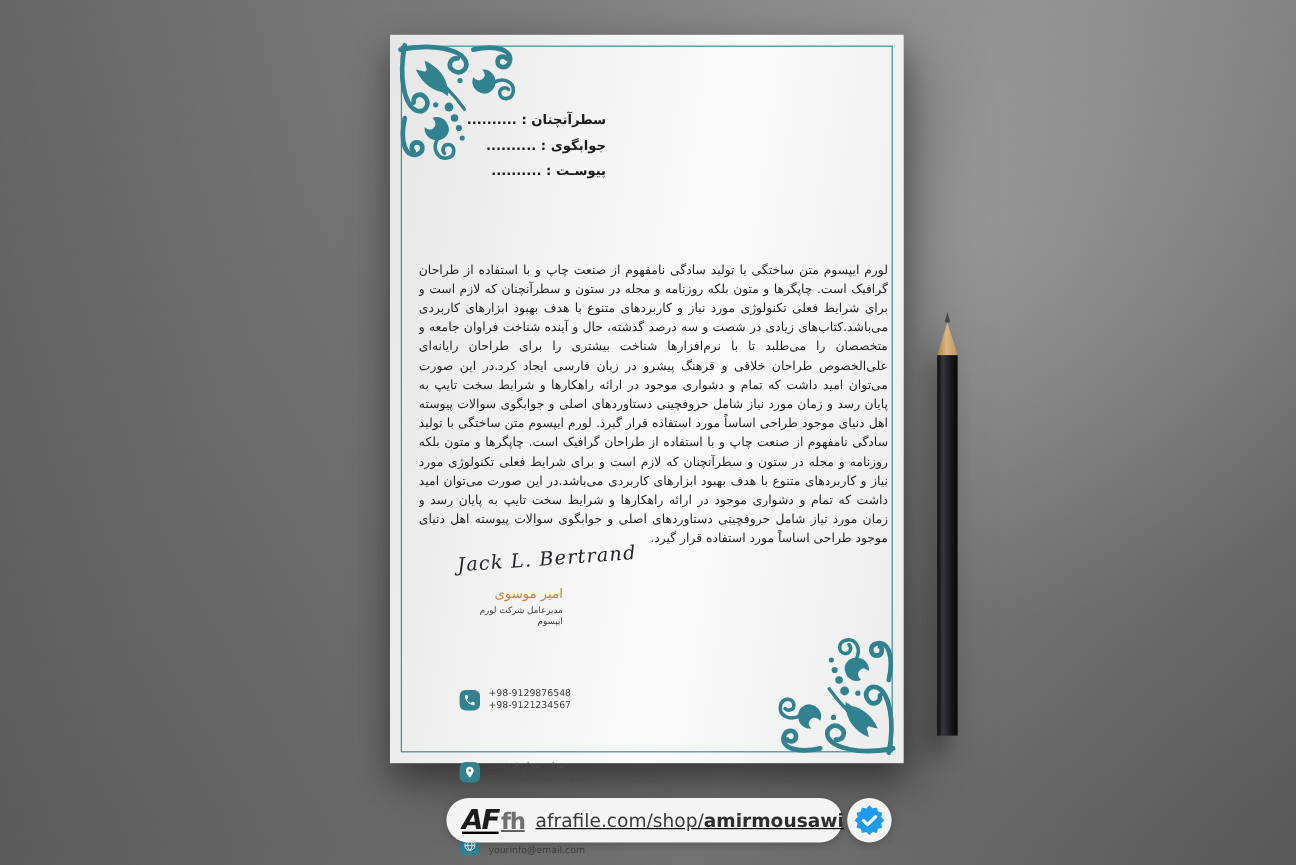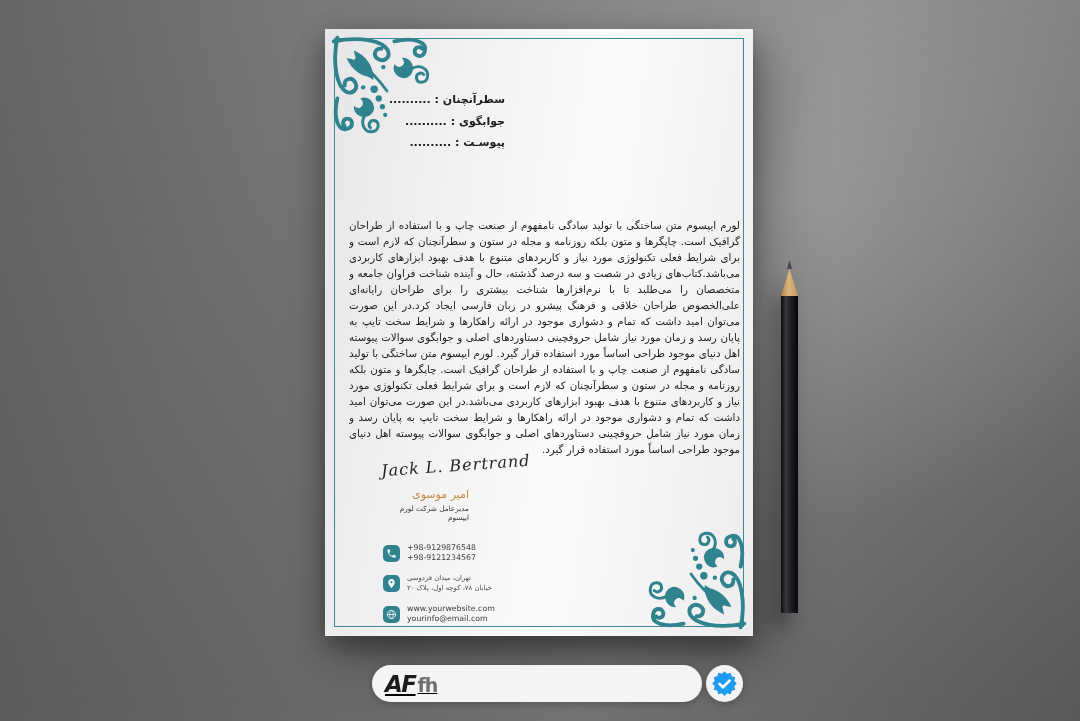--- a/index.html
+++ b/index.html
@@ -54,21 +54,21 @@
     font-family:"DejaVu Serif",serif;font-style:italic;
     font-size:16px;color:#23232b;transform:rotate(-4deg);
     white-space:nowrap;letter-spacing:1px;
   }
   .sig-meta{margin-top:12px;direction:rtl;text-align:right;width:88px;}
   .sig-name{font-size:11px;font-weight:normal;color:var(--gold);}
   .sig-role{font-size:7.3px;color:#3a3a3a;margin-top:3px;}
 
   
   .contact{position:absolute;left:58px;top:514px;display:flex;flex-direction:column;gap:11px;}
-  .c-row{display:flex;align-items:center;gap:7px;}
+  .c-row{display:flex;align-items:center;gap:7px;margin-top:30px;}
   .c-icon{
     width:17px;height:17px;border-radius:5px;background:var(--teal);
     display:flex;align-items:center;justify-content:center;flex:0 0 auto;
   }
   .c-icon svg{width:11px;height:11px;display:block;}
   .c-text{font-size:7.8px;line-height:10px;color:#3c3c3c;}
   .c-text.fa{direction:rtl;text-align:left;font-size:6.9px;line-height:9.5px;color:#4a4a4a;}
 
   
   .pencil{
@@ -227,20 +227,21 @@
     <div class="lead"></div>
     <div class="wood"></div>
     <div class="shaft"></div>
   </div>
 
   <div class="footer-pill">
     <span class="af-logo">
       <span class="af-primary">AF</span>
       <span class="af-secondary">fh</span>
     </span>
+    <span class="af-url"><span>afrafile.com/shop/</span><b>amirmousawi</b></span>
   </div>
   <div class="badge">
     <svg viewBox="0 0 24 24">
       <path fill="var(--badge-blue)" d="M23 12 L20.7 14.3 L21.5 17.5 L18.4 18.4 L17.5 21.5 L14.3 20.7 L12 23 L9.7 20.7 L6.5 21.5 L5.6 18.4 L2.5 17.5 L3.3 14.3 L1 12 L3.3 9.7 L2.5 6.5 L5.6 5.6 L6.5 2.5 L9.7 3.3 L12 1 L14.3 3.3 L17.5 2.5 L18.4 5.6 L21.5 6.5 L20.7 9.7 Z"></path>
       <path fill="none" stroke="#ffffff" stroke-width="2.4" stroke-linecap="round" stroke-linejoin="round" d="M7.6 12.3 l3 3 L16.6 9.4"></path>
     </svg>
   </div>
 
 </div>
 

